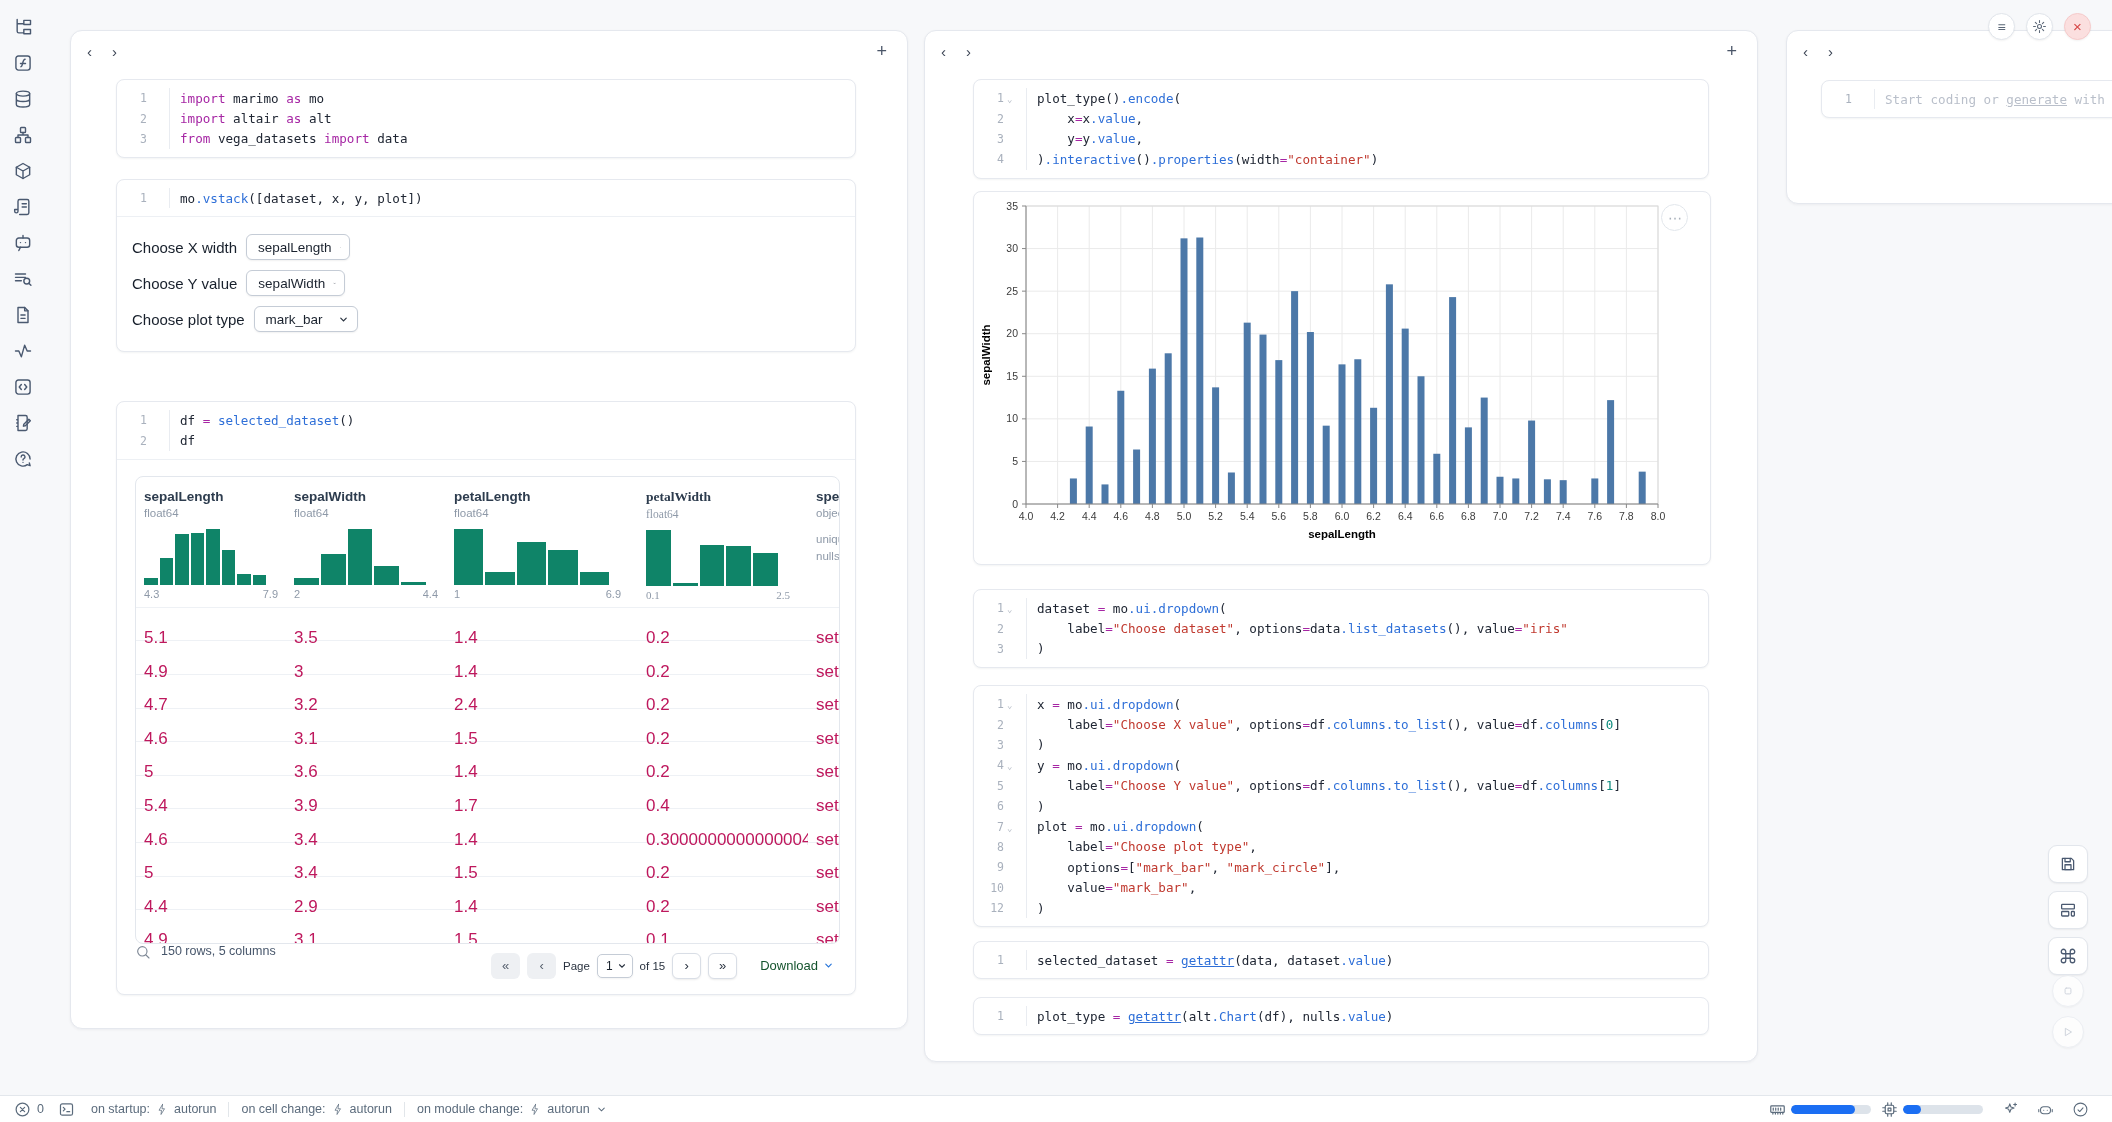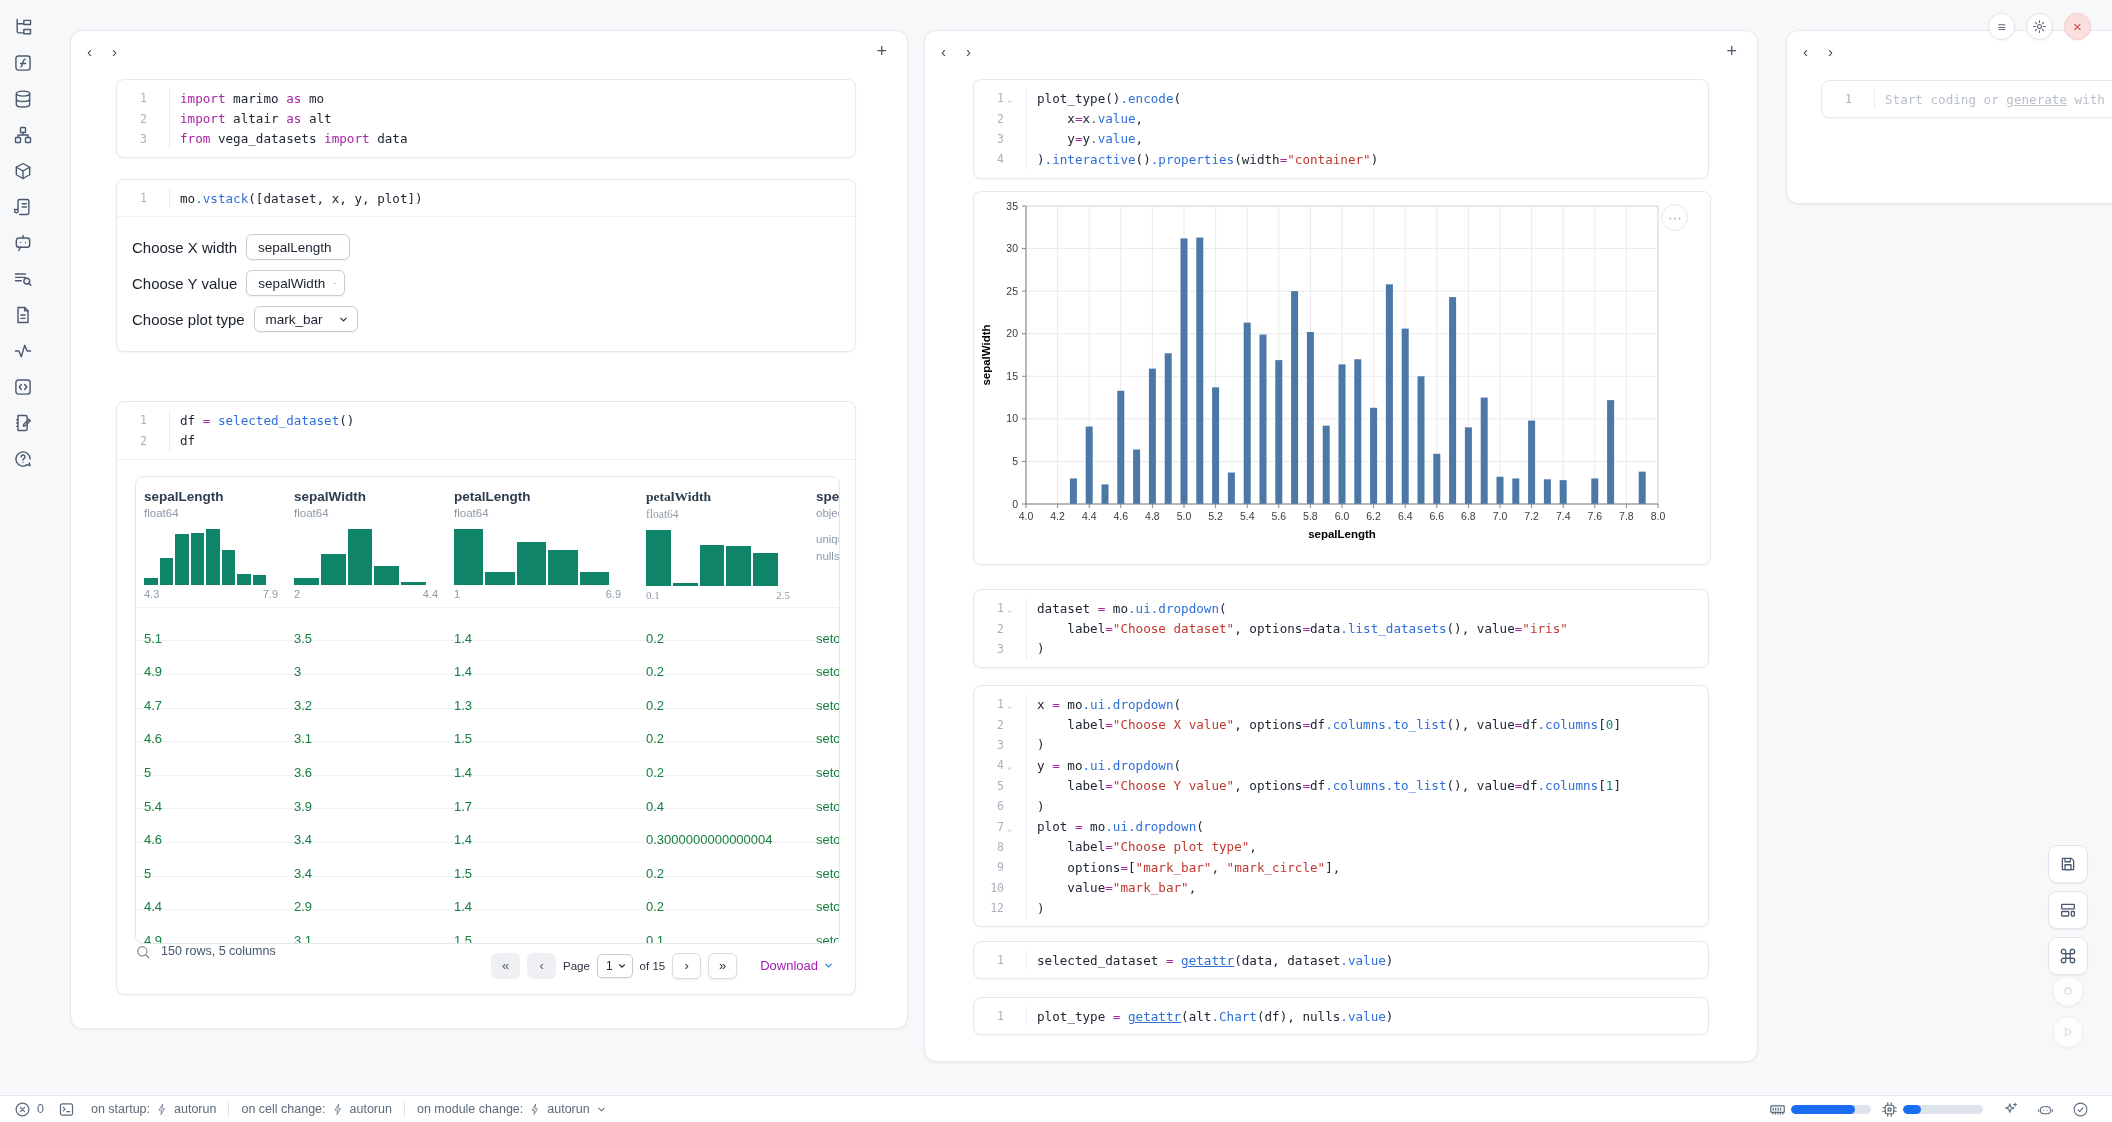--- a/index.html
+++ b/index.html
@@ -40,29 +40,29 @@
   .tbl{width:705px;border:1px solid #e3e7ed;border-radius:8px;overflow:hidden;box-sizing:border-box;}
   .thead{display:flex;}
   .thcol{box-sizing:border-box;padding:12px 0 0 8px;flex-shrink:0;cursor:pointer;}
   .colname{font-weight:bold;font-size:13.5px;color:#2d3c4e;}
   .coltype{font-size:11.5px;color:#8e99a8;margin-top:3px;}
   .colmeta{font-size:11.5px;color:#8e99a8;margin-top:12px;line-height:1.5;}
   .hist{display:flex;align-items:flex-end;gap:2px;height:56px;margin-top:10px;}
   .hist i{background:#0f8468;display:block;flex:1;}
   .range{display:flex;justify-content:space-between;font-size:11px;color:#8e99a8;margin:3px 0 6px 0;}
   .tr{display:flex;border-top:1px solid #eef1f5;height:32.6px;align-items:center;}
-  .td{box-sizing:border-box;padding-left:8px;font-size:13px;color:#15803d;flex-shrink:0;overflow:hidden;white-space:nowrap;margin-top:28px;}
+  .td{box-sizing:border-box;padding-left:8px;font-size:17px;color:#be185d;flex-shrink:0;overflow:hidden;white-space:nowrap;margin-top:28px;}
   .tfoot{display:flex;height:44px;width:705px;}
   .tfoot .summary{font-size:12.5px;color:#47566b;margin-left:10px;}
   .pager{margin-left:auto;display:flex;align-items:center;gap:7px;}
   .pbtn{width:29px;height:26px;border-radius:6px;border:none;background:#eef0f3;color:#57606e;font-size:13px;cursor:pointer;}
   .pbtn.raised{background:#fff;border:1px solid #d9dee6;box-shadow:0 1px 2px rgba(0,0,0,.08);color:#2a3340;}
   .plabel{font-size:11.5px;color:#2a3340;}
   .psel{height:22px;border:1px solid #c5ccd6;border-radius:5px;background:#fff;display:inline-flex;align-items:center;padding:0 5px 0 8px;font-size:12px;cursor:pointer;box-shadow:0 1px 2px rgba(0,0,0,.05);}
-  .download{display:inline-flex;align-items:center;gap:5px;margin-left:10px;background:none;border:none;color:#a21caf;font-size:13px;cursor:pointer;}
+  .download{display:inline-flex;align-items:center;gap:5px;margin-left:10px;background:none;border:none;color:#14532d;font-size:13px;cursor:pointer;}
   
   .chartcard{position:absolute;background:#fff;border:1px solid #e6e9ef;border-radius:8px;box-shadow:0 1px 2px rgba(24,32,48,.05);}
   .chart-actions{position:absolute;top:12px;right:22px;width:27px;height:27px;border-radius:50%;border:1px solid #dde2e8;background:#fff;color:#9aa3af;font-size:14px;line-height:25px;text-align:center;cursor:pointer;opacity:.85;}
   
   .circ{position:absolute;width:27px;height:27px;border-radius:50%;background:#fff;border:1px solid #e1e5eb;box-shadow:0 1px 2px rgba(0,0,0,.05);display:flex;align-items:center;justify-content:center;cursor:pointer;color:#5c6878;font-size:14px;padding:0;}
   .circ.red{background:#fbdfdf;border-color:#f6caca;color:#d64545;font-size:15px;}
   
   .sidebtn{position:absolute;left:2048px;width:40px;height:38px;border-radius:9px;background:#fff;border:1px solid #e2e6ec;box-shadow:0 1px 2px rgba(0,0,0,.06);display:flex;align-items:center;justify-content:center;cursor:pointer;padding:0;}
   .runbtn{position:absolute;left:2052px;width:32px;height:32px;border-radius:50%;background:#fff;border:1px solid #e8ebf0;box-shadow:0 1px 2px rgba(0,0,0,.05);display:flex;align-items:center;justify-content:center;cursor:pointer;opacity:.75;padding:0;}
   .runbtn .icon{stroke:#c2c8d2;}
@@ -357,21 +357,21 @@
             <div class="tr">
               <div class="td" style="width: 150px;">4.9</div>
               <div class="td" style="width: 160px;">3</div>
               <div class="td" style="width: 192px;">1.4</div>
               <div class="td" style="width: 170px;">0.2</div>
               <div class="td" style="width: 220px;">setosa</div>
             </div>
             <div class="tr">
               <div class="td" style="width: 150px;">4.7</div>
               <div class="td" style="width: 160px;">3.2</div>
-              <div class="td" style="width: 192px;">1.3</div>
+              <div class="td" style="width: 192px;">2.4</div>
               <div class="td" style="width: 170px;">0.2</div>
               <div class="td" style="width: 220px;">setosa</div>
             </div>
             <div class="tr">
               <div class="td" style="width: 150px;">4.6</div>
               <div class="td" style="width: 160px;">3.1</div>
               <div class="td" style="width: 192px;">1.5</div>
               <div class="td" style="width: 170px;">0.2</div>
               <div class="td" style="width: 220px;">setosa</div>
             </div>

